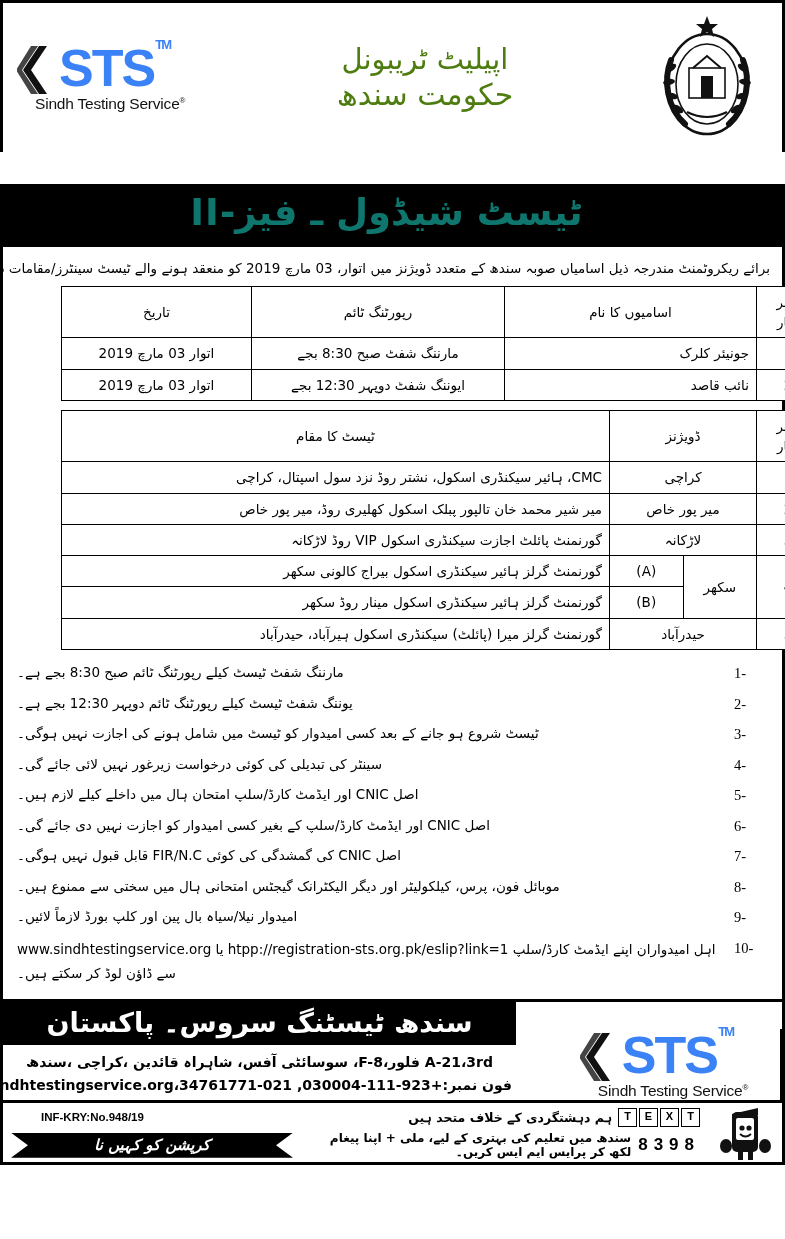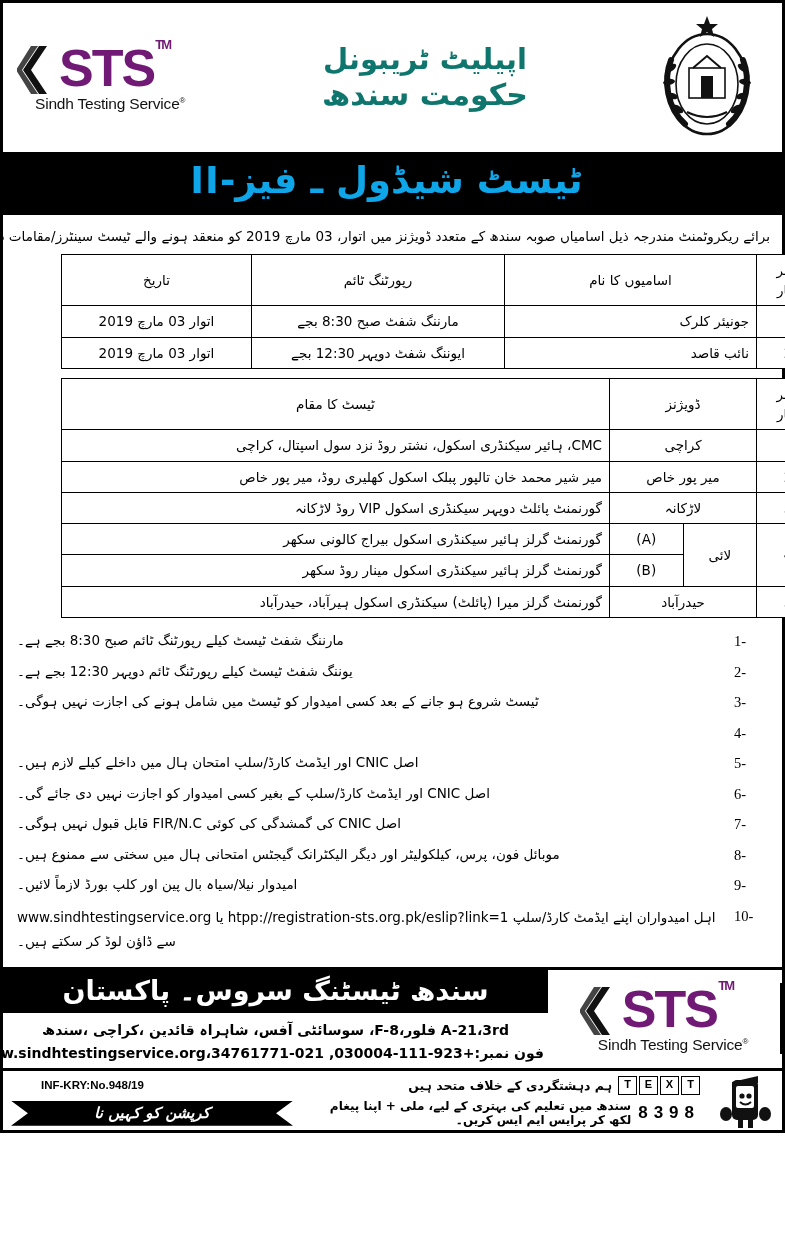--- a/index.html
+++ b/index.html
@@ -41,21 +41,21 @@
   .sts-logo {
     position: relative;
     display: inline-block;
   }
   .sts-wordmark {
     font-family: "Liberation Sans", sans-serif;
     font-weight: bold;
     font-size: 52px;
     letter-spacing: -2px;
     line-height: 1;
-    color: #701a75;
+    color: #3b82f6;
     display: inline-block;
     position: relative;
     padding-left: 42px;
   }
   .sts-swoosh {
     position: absolute;
     left: 0; top: 2px;
     width: 40px; height: 52px;
   }
   .sts-tm {
@@ -79,44 +79,45 @@
   .sts-sub sup { font-size: 8px; }
 
   .header-center {
     flex: 1 1 auto;
     text-align: center;
     direction: rtl;
     padding: 0 6px;
   }
   .hdr-line {
     font-family: "DejaVu Sans", "Liberation Sans", sans-serif;
-    font-weight: bold;
-    color: #0f766e;
+    font-weight: normal;
+    color: #4d7c0f;
     line-height: 1.22;
     letter-spacing: 1px;
   }
   .hdr-line.l1 { font-size: 29px; }
   .hdr-line.l2 { font-size: 29px; }
   .hdr-line.l3 { font-size: 30px; }
 
   .emblem-box {
     width: 150px;
     flex: 0 0 auto;
     text-align: center;
   }
 
   
   .title-band {
     background: #000;
-    color: #0ea5e9;
+    color: #0f766e;
     text-align: center;
     border-left: 3px solid #000;
     border-right: 3px solid #000;
     padding: 8px 12px 12px 0;
     direction: rtl;
+    margin-top: 32px;
   }
   .title-text {
     font-family: "DejaVu Sans", "Liberation Sans", sans-serif;
     font-weight: bold;
     font-size: 37px;
     letter-spacing: 1px;
     line-height: 1.15;
   }
 
   
@@ -208,22 +209,23 @@
     text-align: left;
   }
   .instr-last .li-text { line-height: 1.8; }
 
   
   .footer-wrap {
     border: 3px solid #000;
     border-top: 3px solid #000;
     box-sizing: border-box;
     display: flex;
-    align-items: center;
+    align-items: flex-end;
     background: #fff;
+    gap: 32px;
   }
   .footer-left {
     flex: 1 1 auto;
     min-width: 0;
   }
   .footer-black {
     background: #000;
     color: #fff;
     text-align: center;
     direction: rtl;
@@ -467,25 +469,25 @@
           <td class="c-venue">CMC، ہائیر سیکنڈری اسکول، نشتر روڈ نزد سول اسپتال، کراچی</td>
         </tr>
         <tr>
           <td class="c-num">2</td>
           <td class="c-div" colspan="2">میر پور خاص</td>
           <td class="c-venue">میر شیر محمد خان تالپور پبلک اسکول کھلیری روڈ، میر پور خاص</td>
         </tr>
         <tr>
           <td class="c-num">3</td>
           <td class="c-div" colspan="2">لاڑکانہ</td>
-          <td class="c-venue">گورنمنٹ پائلٹ دوپہر سیکنڈری اسکول VIP روڈ لاڑکانہ</td>
+          <td class="c-venue">گورنمنٹ پائلٹ اجازت سیکنڈری اسکول VIP روڈ لاڑکانہ</td>
         </tr>
         <tr>
           <td class="c-num" rowspan="2">4</td>
-          <td class="c-div" rowspan="2">لائی</td>
+          <td class="c-div" rowspan="2">سکھر</td>
           <td class="c-ab">(A)</td>
           <td class="c-venue">گورنمنٹ گرلز ہائیر سیکنڈری اسکول بیراج کالونی سکھر</td>
         </tr>
         <tr>
           <td class="c-ab">(B)</td>
           <td class="c-venue">گورنمنٹ گرلز ہائیر سیکنڈری اسکول مینار روڈ سکھر</td>
         </tr>
         <tr>
           <td class="c-num">5</td>
           <td class="c-div" colspan="2">حیدرآباد</td>
@@ -502,20 +504,21 @@
       <li>
         <span class="li-num">2-</span>
         <span class="li-text">یوننگ شفٹ ٹیسٹ کیلے رپورٹنگ ٹائم دوپہر 12:30 بجے ہے۔</span>
       </li>
       <li>
         <span class="li-num">3-</span>
         <span class="li-text">ٹیسٹ شروع ہو جانے کے بعد کسی امیدوار کو ٹیسٹ میں شامل ہونے کی اجازت نہیں ہوگی۔</span>
       </li>
       <li>
         <span class="li-num">4-</span>
+        <span class="li-text">سینٹر کی تبدیلی کی کوئی درخواست زیرغور نہیں لائی جائے گی۔</span>
       </li>
       <li>
         <span class="li-num">5-</span>
         <span class="li-text">اصل CNIC اور ایڈمٹ کارڈ/سلپ امتحان ہال میں داخلے کیلے لازم ہیں۔</span>
       </li>
       <li>
         <span class="li-num">6-</span>
         <span class="li-text">اصل CNIC اور ایڈمٹ کارڈ/سلپ کے بغیر کسی امیدوار کو اجازت نہیں دی جائے گی۔</span>
       </li>
       <li>

